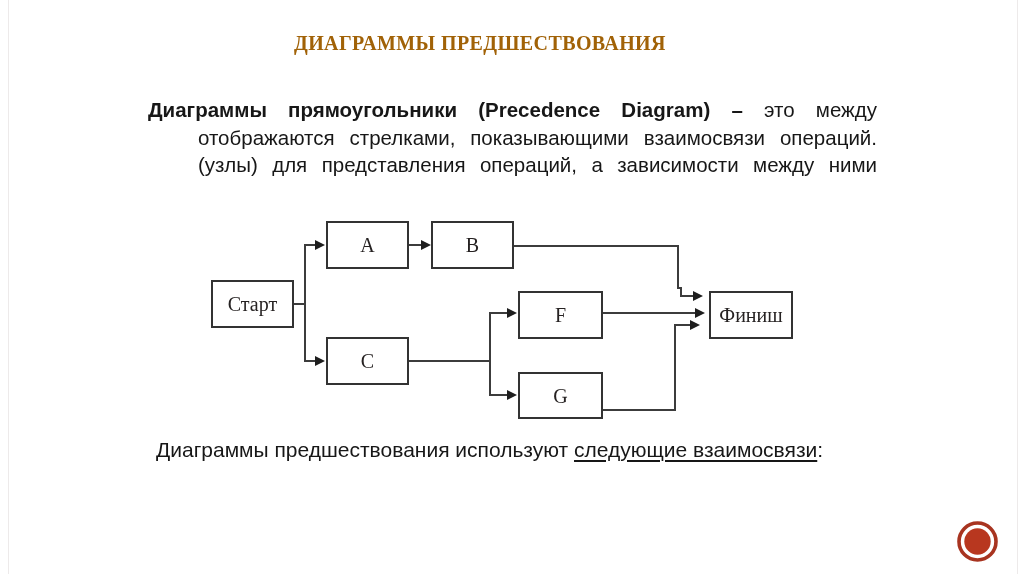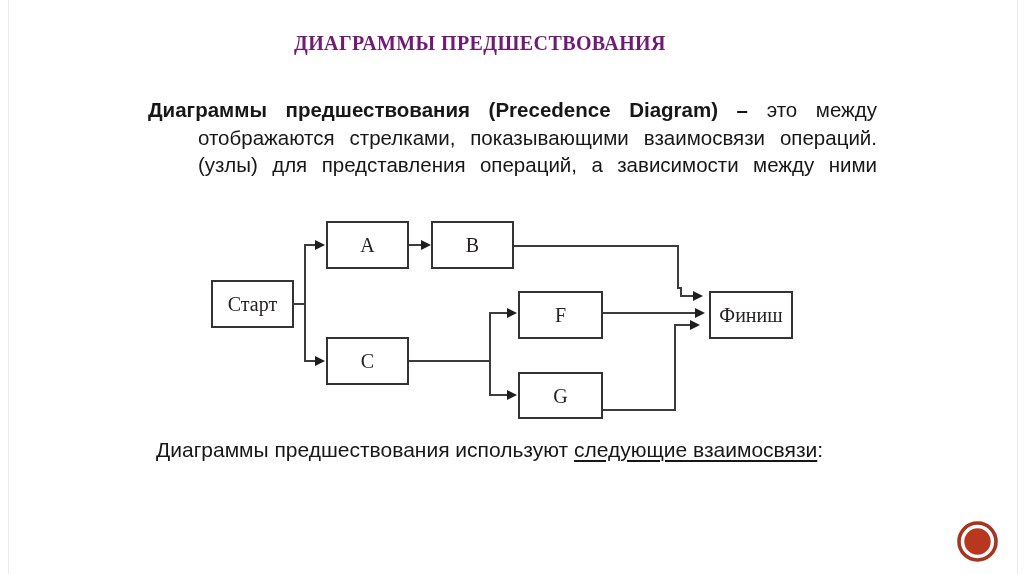--- a/index.html
+++ b/index.html
@@ -17,21 +17,21 @@
   }
   .edge-line.left  { left: 8px; }
   .edge-line.right { left: 1017px; }
 
   .slide-title {
     position: absolute; left: 294px; top: 31px;
     font-family: "Liberation Serif", serif;
     font-weight: bold;
     font-size: 20px; line-height: 24px;
     letter-spacing: 0.4px;
-    color: #701a75;
+    color: #a16207;
     white-space: nowrap;
     text-align: center;
   }
 
   .para {
     position: absolute; left: 148px; top: 96px; width: 729px;
     font-size: 20.5px; color: #171717;
     box-sizing: border-box;
   }
   .para-line {
@@ -66,21 +66,21 @@
 </style>
 </head>
 <body>
 
 <div class="edge-line left"></div>
 <div class="edge-line right"></div>
 
 <div class="slide-title">ДИАГРАММЫ ПРЕДШЕСТВОВАНИЯ</div>
 
 <div class="para">
-  <div class="para-line first"><span class="b">Диаграммы предшествования (Precedence Diagram) – </span><span>это между</span></div>
+  <div class="para-line first"><span class="b">Диаграммы прямоугольники (Precedence Diagram) – </span><span>это между</span></div>
   <div class="para-line cont">отображаются стрелками, показывающими взаимосвязи операций.</div>
   <div class="para-line cont">(узлы) для представления операций, а зависимости между ними</div>
 </div>
 
 <svg id="diagram-svg" class="diagram-svg" width="1024" height="574" viewBox="0 0 1024 574" xmlns="http://www.w3.org/2000/svg">
     <polyline points="293,304 306,304" fill="none" stroke="#3c3c3c" stroke-width="2"></polyline>
     <polyline points="305,304 305,245 315,245" fill="none" stroke="#3c3c3c" stroke-width="2"></polyline>
     <polygon points="325,245 315,250 315,240" fill="#1e1e1e"></polygon>
     <polyline points="305,304 305,361 315,361" fill="none" stroke="#3c3c3c" stroke-width="2"></polyline>
     <polygon points="325,361 315,366 315,356" fill="#1e1e1e"></polygon>

